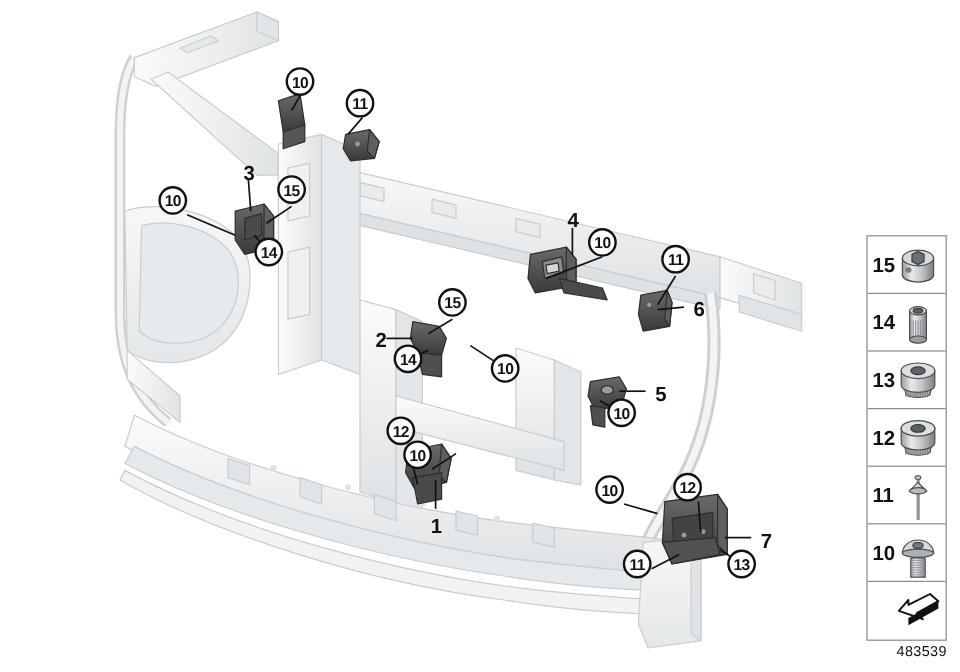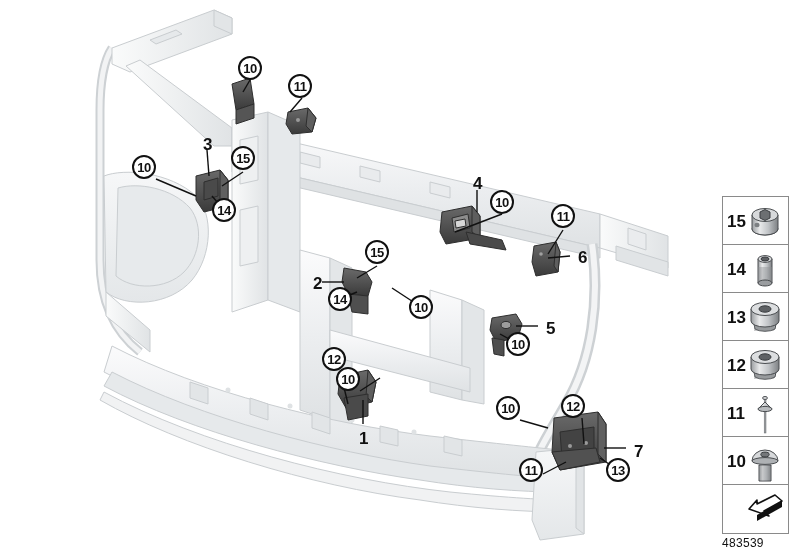--- a/index.html
+++ b/index.html
@@ -22,21 +22,21 @@
   #legend{position:absolute;left:722px;top:196px;width:67px;
           border:1px solid #8a8a8a;box-sizing:border-box;z-index:20;
           background:#ffffff;}
   .lrow{height:48px;border-bottom:1px solid #8a8a8a;position:relative;
         box-sizing:border-box;}
   .lrow:last-child{border-bottom:none;}
   .lnum{position:absolute;left:4px;top:50%;transform:translateY(-50%);
         font-size:17px;font-weight:bold;color:#111111;line-height:1;}
   .lico{position:absolute;right:2px;top:0;bottom:0;width:42px;
         display:flex;align-items:center;justify-content:center;}
-  #partno{position:absolute;left:722px;top:536px;width:67px;text-align:left;
+  #partno{position:absolute;left:722px;top:536px;width:67px;text-align:right;
           font-size:12px;color:#111111;z-index:20;letter-spacing:0.3px;}
 </style>
 </head>
 <body>
 
 <div id="stage">
 
   <svg class="art" viewBox="0 0 800 560">
     <defs>
       <linearGradient id="panel" x1="0" y1="0" x2="0" y2="1">

